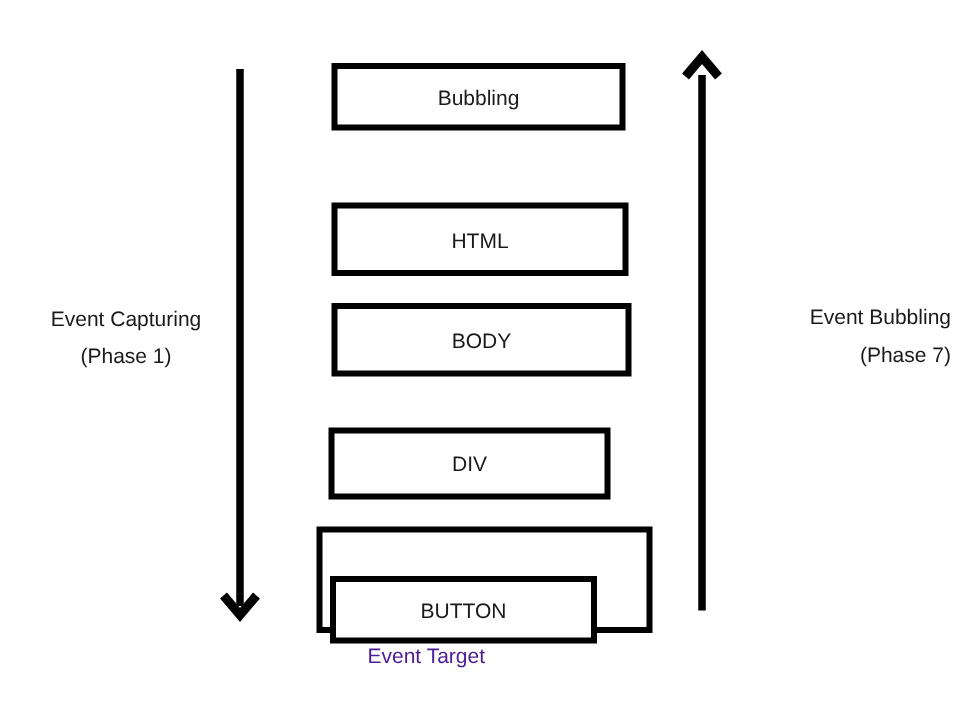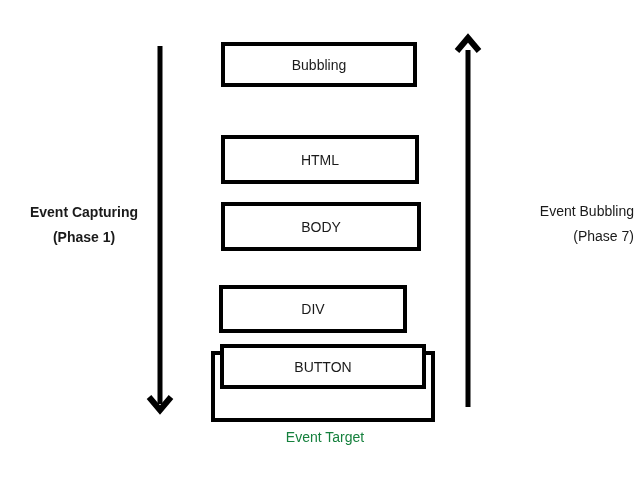--- a/index.html
+++ b/index.html
@@ -34,23 +34,22 @@
     position: absolute;
     width: 160px;
     text-align: center;
     font-size: 14px;
     line-height: 25px;
     color: #1a1a1a;
   }
   .caption {
     position: absolute;
     width: 160px;
-    text-align: center;
     font-size: 14px;
-    color: #15803d;
+    color: #4c1d95;
   }
   #arrow-layer {
     position: absolute;
     left: 0;
     top: 0;
     width: 640px;
     height: 480px;
   }
   .arrow-stroke {
     stroke: #000000;
@@ -68,21 +67,21 @@
       <line class="arrow-stroke" x1="160" y1="46" x2="160" y2="404" stroke-width="5"></line>
       <polyline class="arrow-stroke" points="149,397 160,410 171,397" stroke-width="6"></polyline>
     </g>
 
     <g>
       <line class="arrow-stroke" x1="468" y1="50" x2="468" y2="407" stroke-width="5"></line>
       <polyline class="arrow-stroke" points="457,51 468,38 479,51" stroke-width="6"></polyline>
     </g>
   </svg>
 
-  <div class="side-label" style="left:4px; top:200px;font-weight:bold;">
+  <div class="side-label" style="left:4px; top:200px;">
     <div>Event Capturing</div>
     <div>(Phase 1)</div>
   </div>
 
   <div class="side-label" style="left:474px; top:199px;text-align:right;">
     <div>Event Bubbling</div>
     <div>(Phase 7)</div>
   </div>
 
   <div class="node-box" style="left:221px; top:42px; width:196px; height:45px;">
@@ -95,19 +94,19 @@
 
   <div class="node-box" style="left:221px; top:202px; width:200px; height:49px;">
     <span>BODY</span>
   </div>
 
   <div class="node-box" style="left:219px; top:285px; width:188px; height:48px;">
     <span>DIV</span>
   </div>
 
   <div class="node-box outer" style="left:211px; top:351px; width:224px; height:71px;"></div>
-  <div class="node-box" style="left:220px; top:344px; width:206px; height:45px;">
+  <div class="node-box" style="left:220px; top:384px; width:178px; height:45px;">
     <span>BUTTON</span>
   </div>
 
   <div class="caption" style="left:245px; top:429px;">Event Target</div>
 
 </div>
 
 </body></html>

